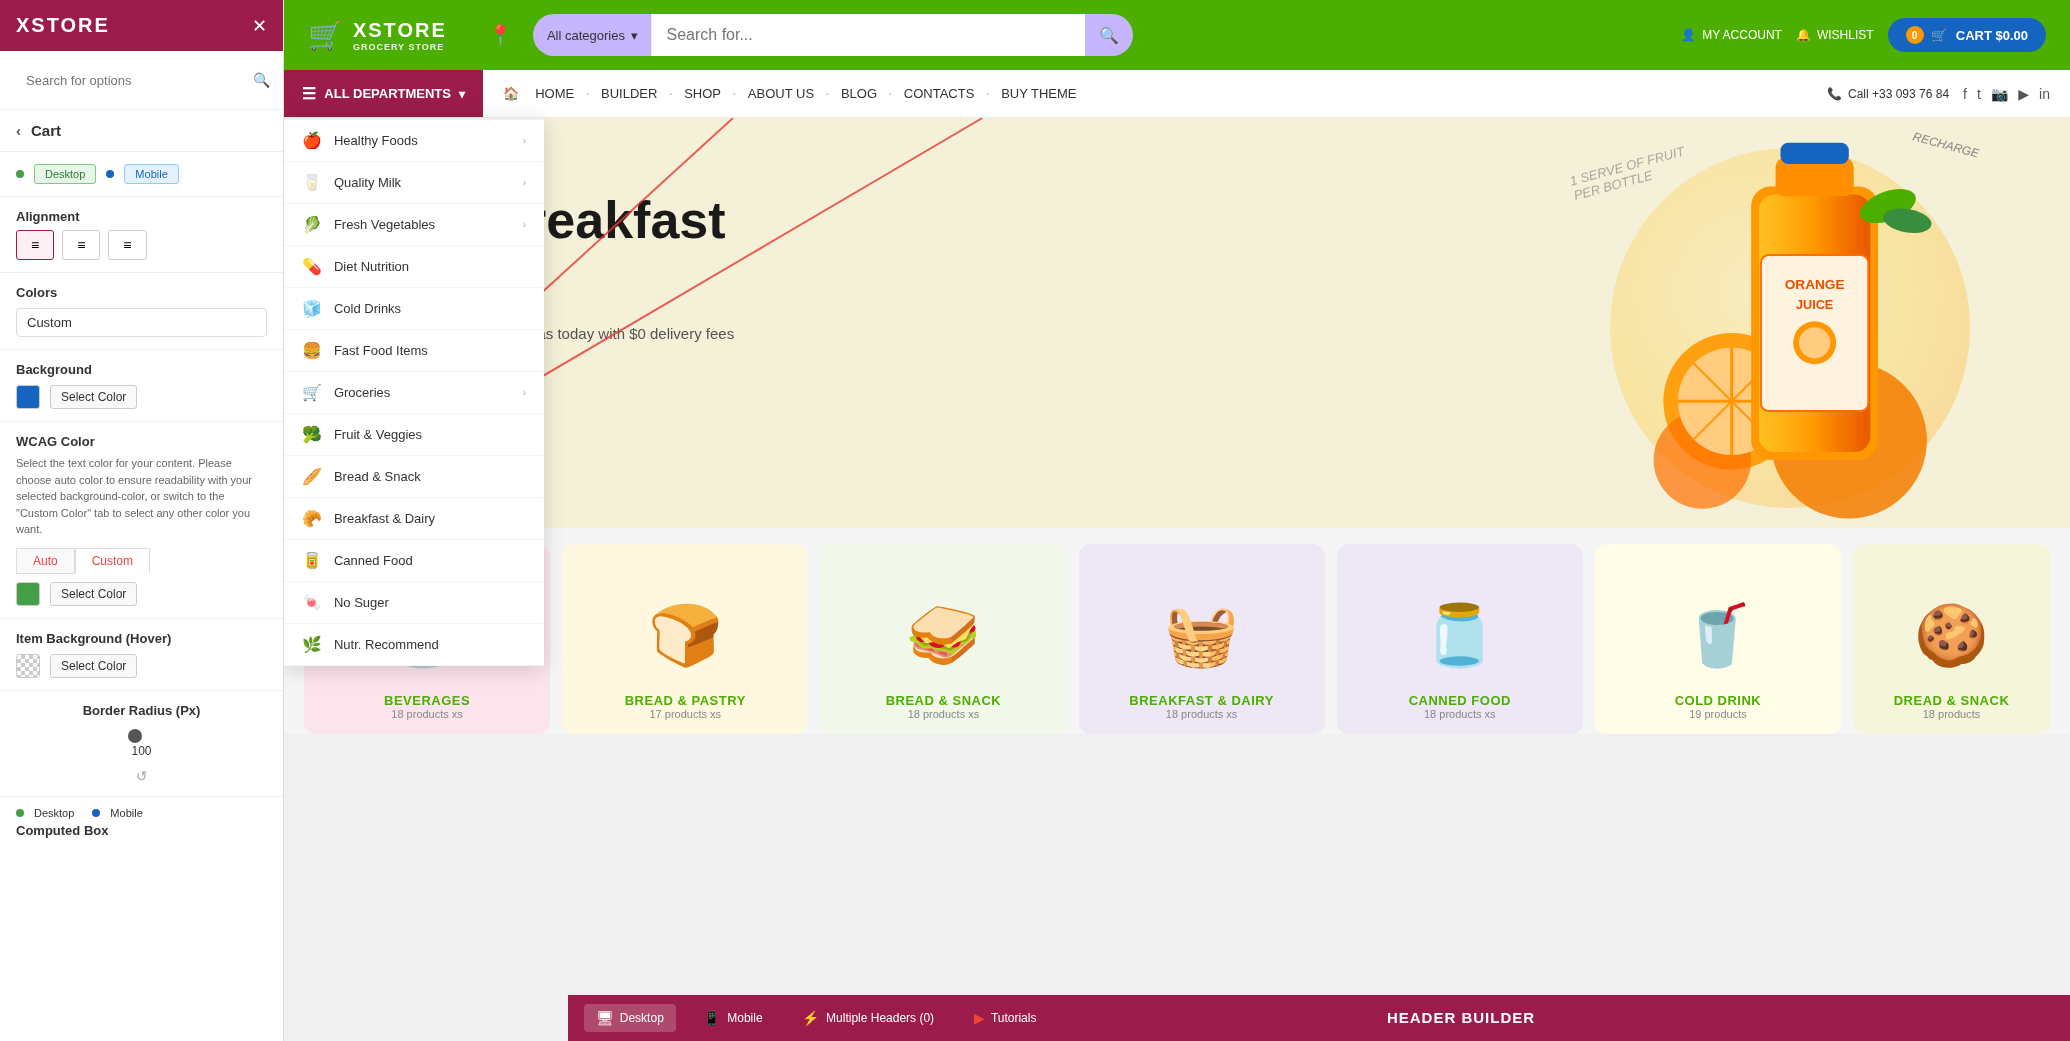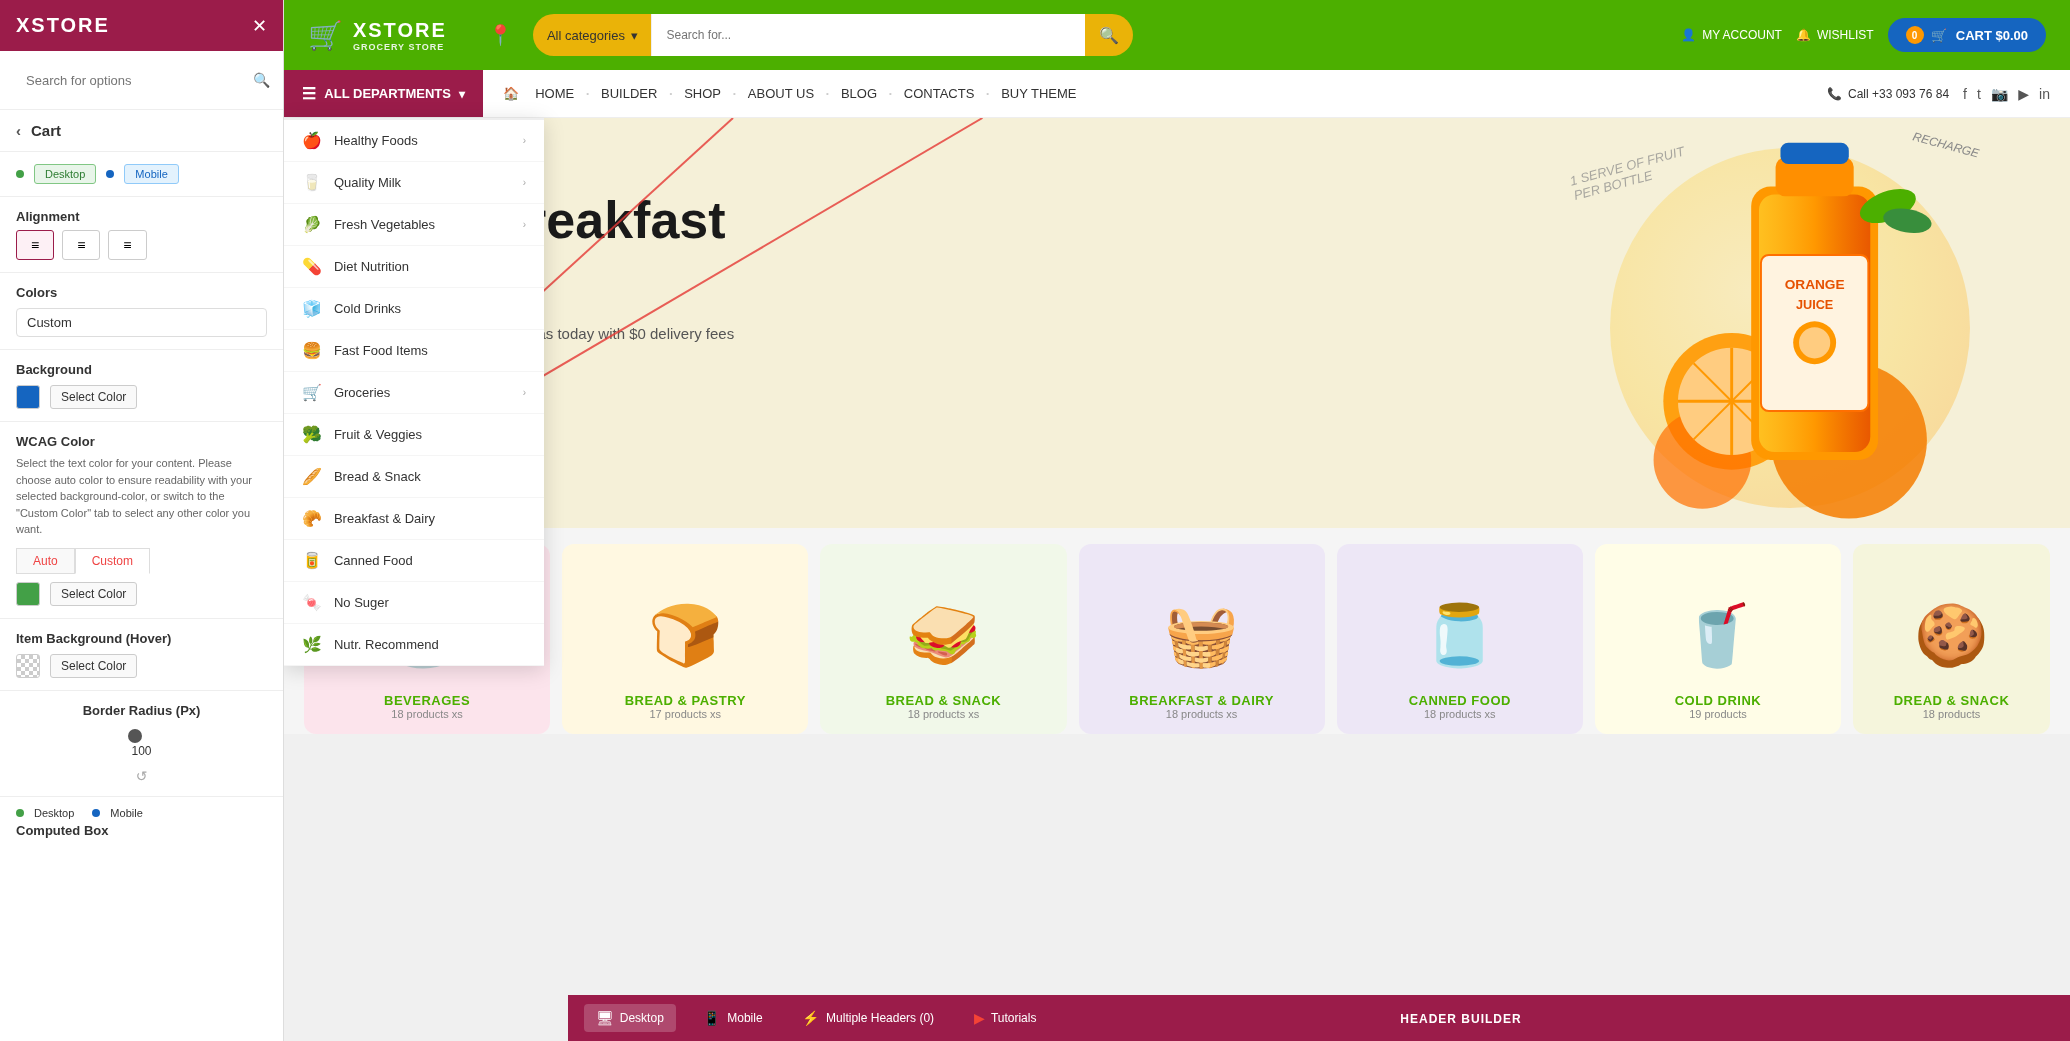--- a/index.html
+++ b/index.html
@@ -232,21 +232,21 @@
     .store-logo .logo-name { font-size: 20px; letter-spacing: 2px; }
     .store-logo .logo-sub { font-size: 9px; letter-spacing: 1px; color: #e8f5e2; }
     .logo-stack { display: flex; flex-direction: column; }
 
     .location-icon { color: #fff; font-size: 20px; cursor: pointer; }
 
     .search-bar {
       flex: 1;
       display: flex;
       align-items: center;
-      background: #eab308;
+      background: #c4b5fd;
       border-radius: 25px;
       overflow: hidden;
       max-width: 600px;
     }
     .search-category {
       padding: 0 14px;
       border-right: 1px solid #eee;
       font-size: 13px;
       color: #333;
       cursor: pointer;
@@ -254,21 +254,21 @@
       display: flex;
       align-items: center;
       gap: 6px;
       height: 42px;
     }
     .search-input {
       flex: 1;
       border: none;
       outline: none;
       padding: 0 14px;
-      font-size: 12px;
+      font-size: 16px;
       color: #555;
       height: 42px;
     }
     .search-btn {
       background: none;
       border: none;
       padding: 0 14px;
       cursor: pointer;
       font-size: 16px;
       color: #555;
@@ -500,21 +500,21 @@
       display: flex; align-items: center; gap: 6px;
       color: #fff;
       font-size: 12px;
       padding: 6px 12px;
       border-radius: 4px;
       cursor: pointer;
     }
     .bottom-tab.active { background: rgba(255,255,255,0.2); }
     .bottom-tab .tab-icon { font-size: 14px; }
     .bottom-center { margin-left: auto; margin-right: auto; }
-    .header-builder-label { font-size: 12px; color: #fff; font-weight: bold; letter-spacing: 1px; }
+    .header-builder-label { font-size: 15px; color: #fff; font-weight: bold; letter-spacing: 1px; }
 
     
     .oj-container {
       position: absolute;
       right: 80px;
       top: 10px;
       width: 420px;
       height: 390px;
     }
     .oj-bg-circle {

